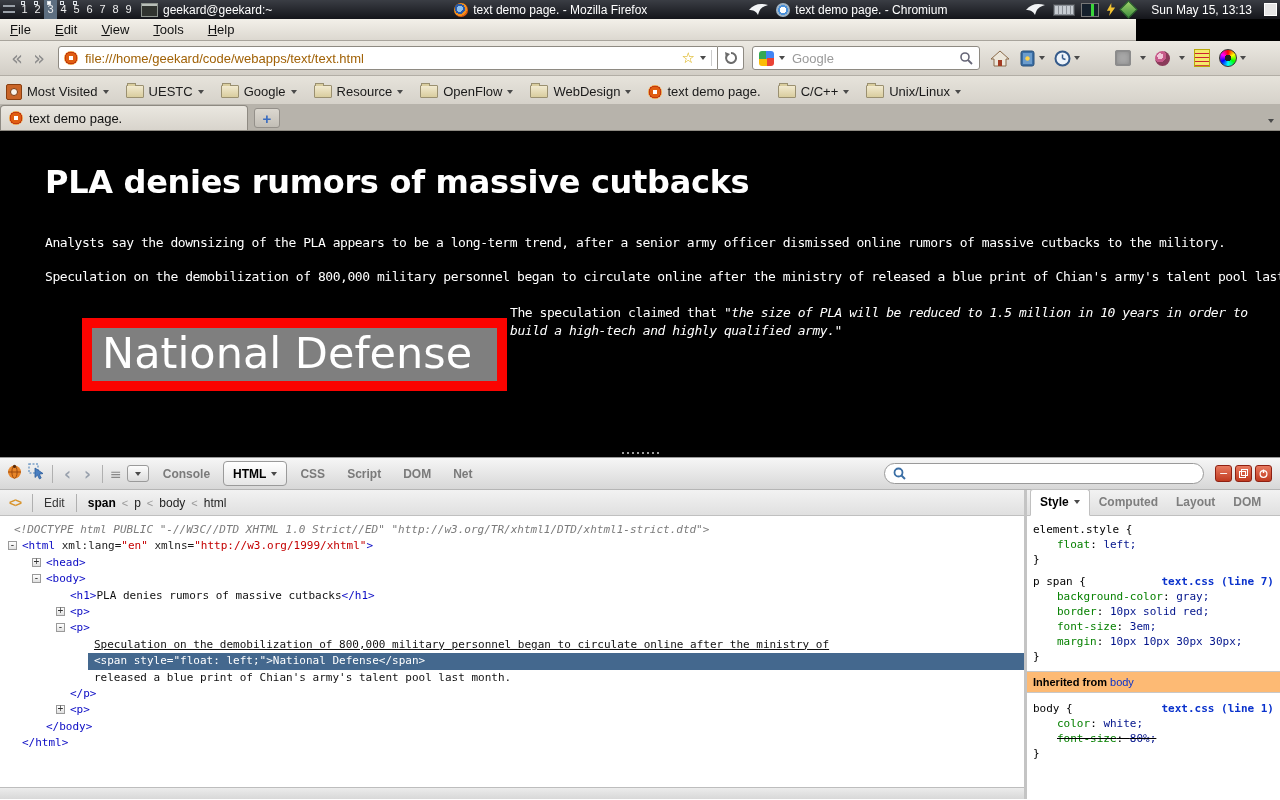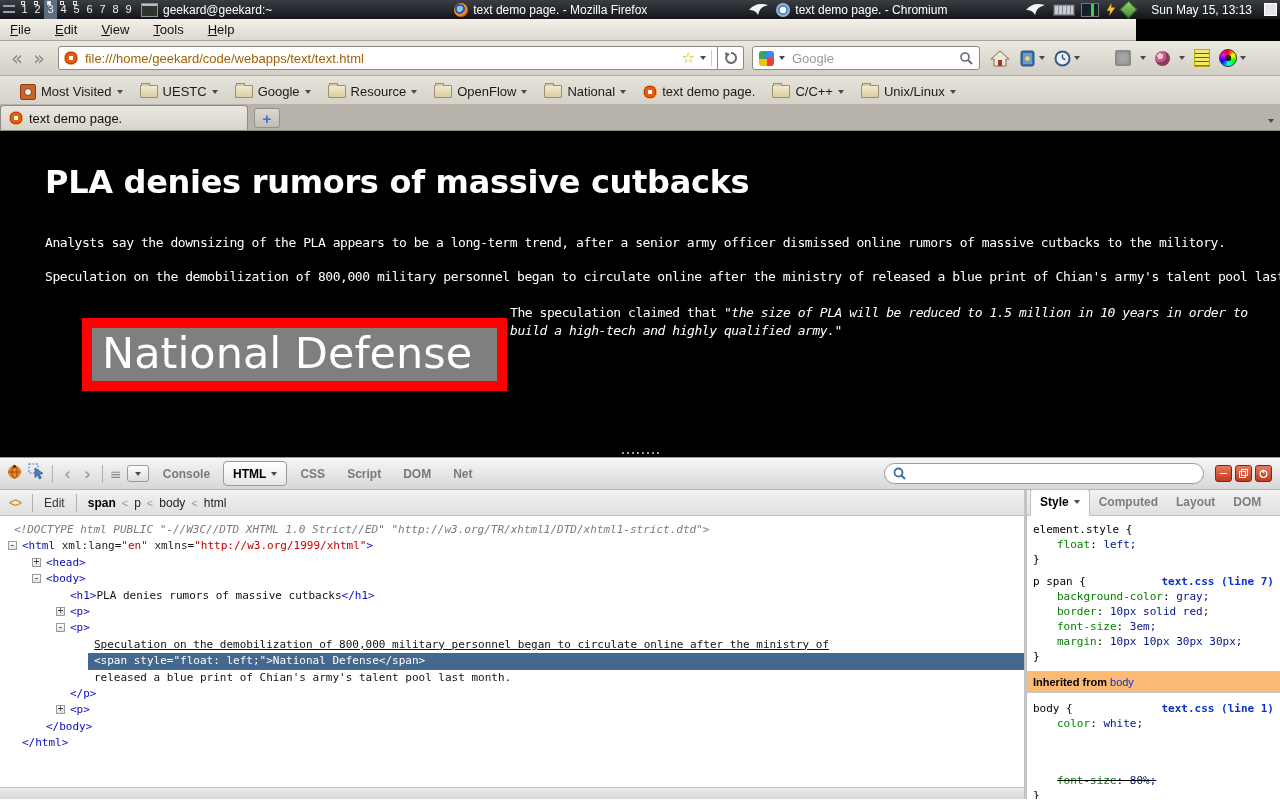--- a/index.html
+++ b/index.html
@@ -65,21 +65,21 @@
     background:radial-gradient(circle,#222 0 3px,transparent 3px),
                conic-gradient(red,yellow,lime,cyan,blue,magenta,red);}
   .notes{width:14px;height:16px;background:#f5e96b;border:1px solid #b8a80a;
     background-image:repeating-linear-gradient(#c23 0 1px,transparent 1px 4px);background-size:100% 80%;background-position:0 3px;background-repeat:no-repeat;}
   .fu{width:16px;height:16px;border-radius:3px;background:#a8a8a8;
     box-shadow:inset 0 0 0 2px #8c8c8c, inset 0 0 6px #777;}
   .paint{width:15px;height:15px;border-radius:50%;background:radial-gradient(circle at 35% 35%,#f0c6d8 0 3px,#c75a8a 3px 6px,#8a3a5a 6px);}
 
   .bookmarksbar{position:absolute;top:76px;left:0;width:1280px;height:32px;box-sizing:border-box;
     background:linear-gradient(#e6e3db,#d4d0c8);border-bottom:1px solid #a8a49c;
-    display:flex;align-items:center;padding-left:20px;gap:17px;font-size:13px;color:#1a1a1a;}
+    display:flex;align-items:center;padding-left:6px;gap:17px;font-size:13px;color:#1a1a1a;}
   .bm{display:flex;align-items:center;gap:5px;white-space:nowrap;}
   .folder-icon{width:16px;height:11px;background:linear-gradient(#f2ead0,#d9cd9e);border:1px solid #9a9070;
     border-radius:1px;position:relative;}
   .folder-icon::before{content:"";position:absolute;top:-3px;left:0;width:7px;height:2px;
     background:#d9cd9e;border:1px solid #9a9070;border-bottom:none;}
   .mv-icon{width:14px;height:14px;background:#c96528;border:1px solid #8a3f10;border-radius:2px;position:relative;}
   .mv-icon::before{content:"";position:absolute;top:3px;left:3px;width:6px;height:6px;border-radius:50%;
     background:#f8f4ec;border:1px solid #7a3a10;}
   .page-favicon{width:14px;height:14px;border-radius:50%;flex:0 0 14px;
     background:radial-gradient(circle,#fff 0 2.5px,#e05e10 2.5px 5.5px,#c23a10 5.5px 6.5px,#f0a040 6.5px);}
@@ -168,21 +168,21 @@
   .style-tab.active{background:#fff;border:1px solid #c0c0c0;border-bottom:1px solid #fff;
     border-radius:3px 3px 0 0;color:#000;display:flex;gap:5px;align-items:center;margin-bottom:-1px;}
   .fb-stylecontent{flex:1;font-family:"DejaVu Sans Mono",monospace;font-size:11px;color:#000;
     padding:6px 0 0 6px;overflow:hidden;}
   .css-rule{margin-bottom:7px;}
   .css-selline{display:flex;justify-content:space-between;line-height:15px;padding-right:6px;}
   .css-file{color:#0a32cc;font-weight:bold;white-space:nowrap;}
   .css-prop{padding-left:24px;line-height:15px;white-space:nowrap;}
   .prop-name{color:#068000;}
   .prop-val{color:#00138b;}
-  .struck{text-decoration:line-through;margin-top:42px;}
+  .struck{text-decoration:line-through;}
   .css-close{line-height:15px;}
   .inherited-bar{background:#fdba74;border-top:1px solid #c8c8c8;border-bottom:1px solid #c8c8c8;
     font-family:"Liberation Sans",sans-serif;font-size:11px;font-weight:bold;color:#000;
     padding:4px 6px;margin:2px 0 8px -6px;}
   .inherited-bar a{color:#0a32cc;font-weight:normal;text-decoration:none;}
 </style>
 </head>
 <body>
 
 <div class="screen">
@@ -323,21 +323,21 @@
         <span>Resource</span>
         <span class="caret"></span>
       </span>
       <span class="bm">
         <span class="folder-icon"></span>
         <span>OpenFlow</span>
         <span class="caret"></span>
       </span>
       <span class="bm">
         <span class="folder-icon"></span>
-        <span>National</span>
+        <span>WebDesign</span>
         <span class="caret"></span>
       </span>
       <span class="bm">
         <span class="page-favicon"></span>
         <span>text demo page.</span>
       </span>
       <span class="bm">
         <span class="folder-icon"></span>
         <span>C/C++</span>
         <span class="caret"></span>

